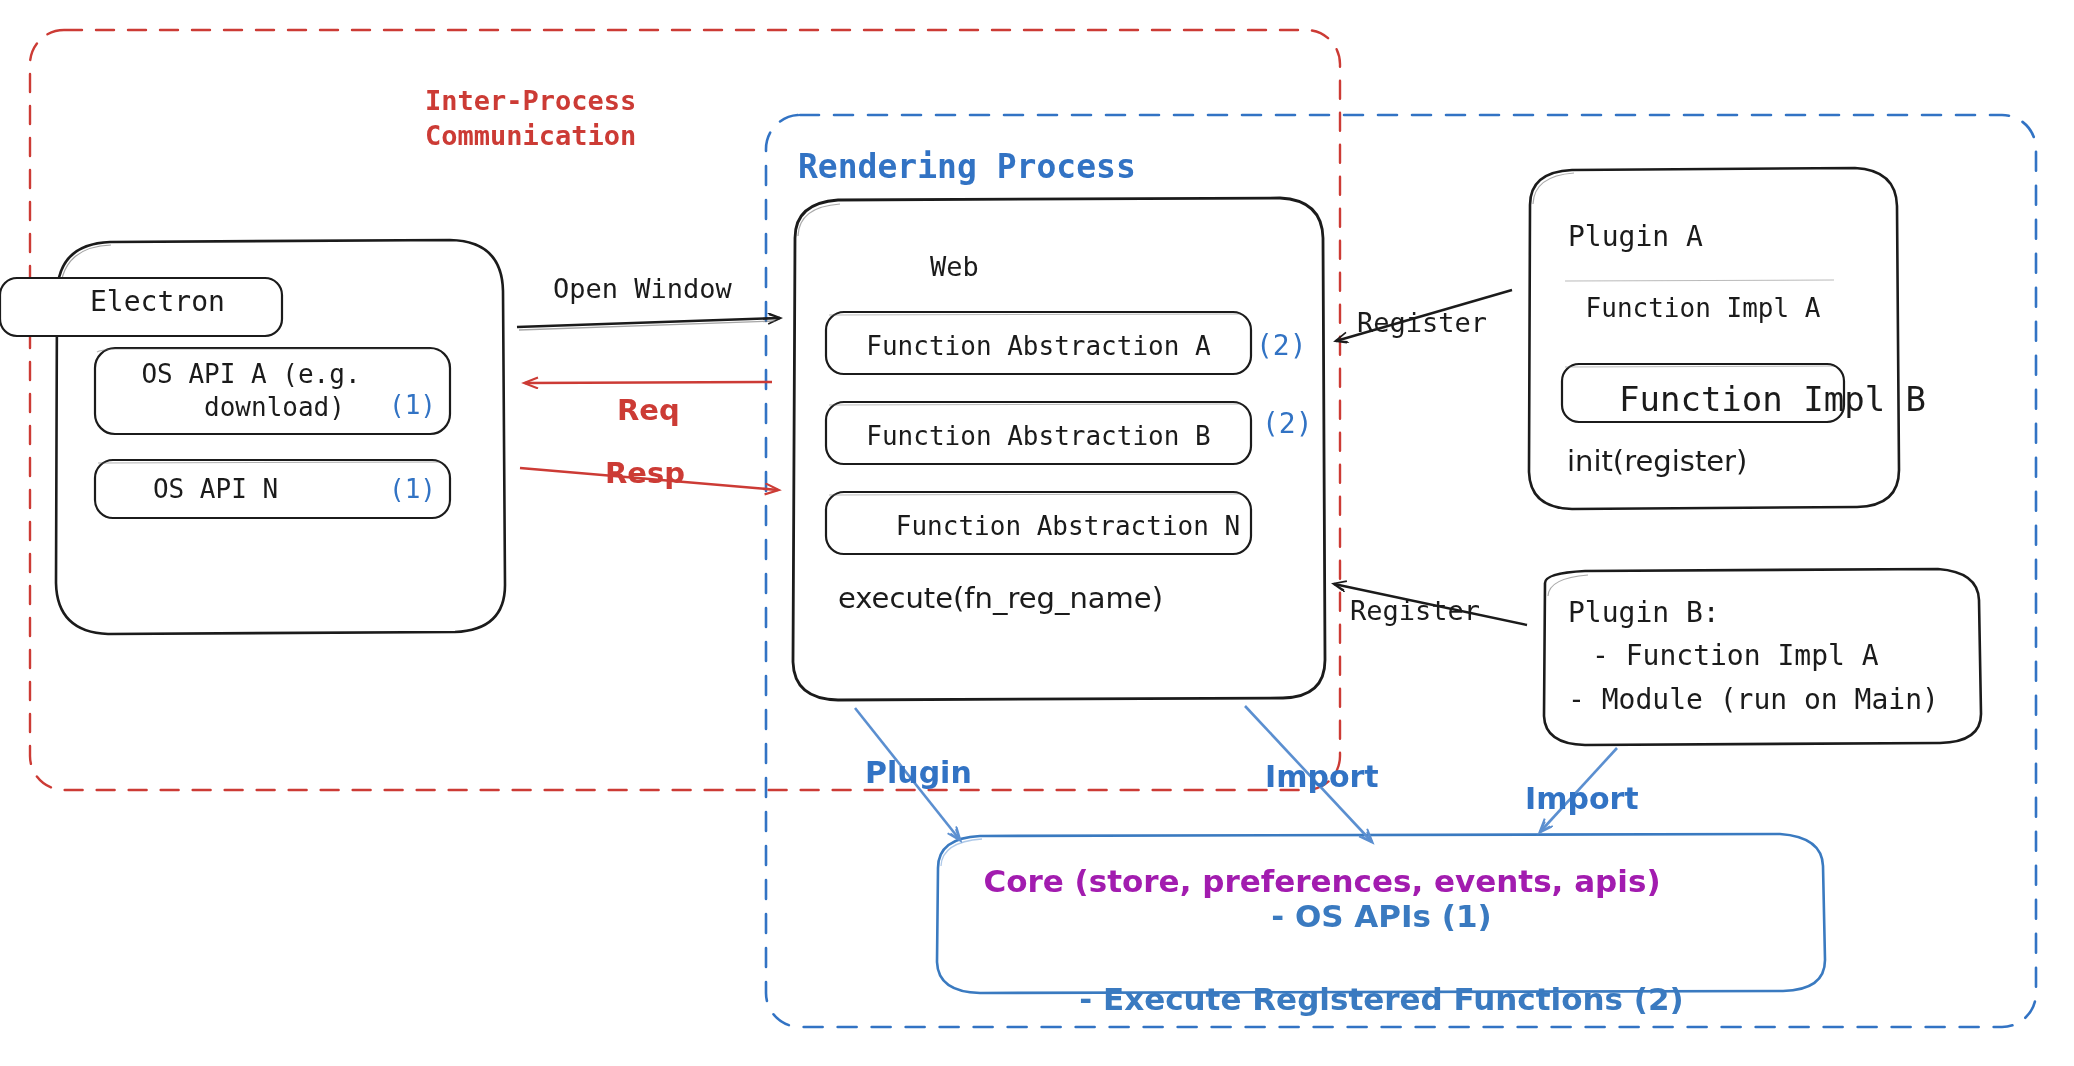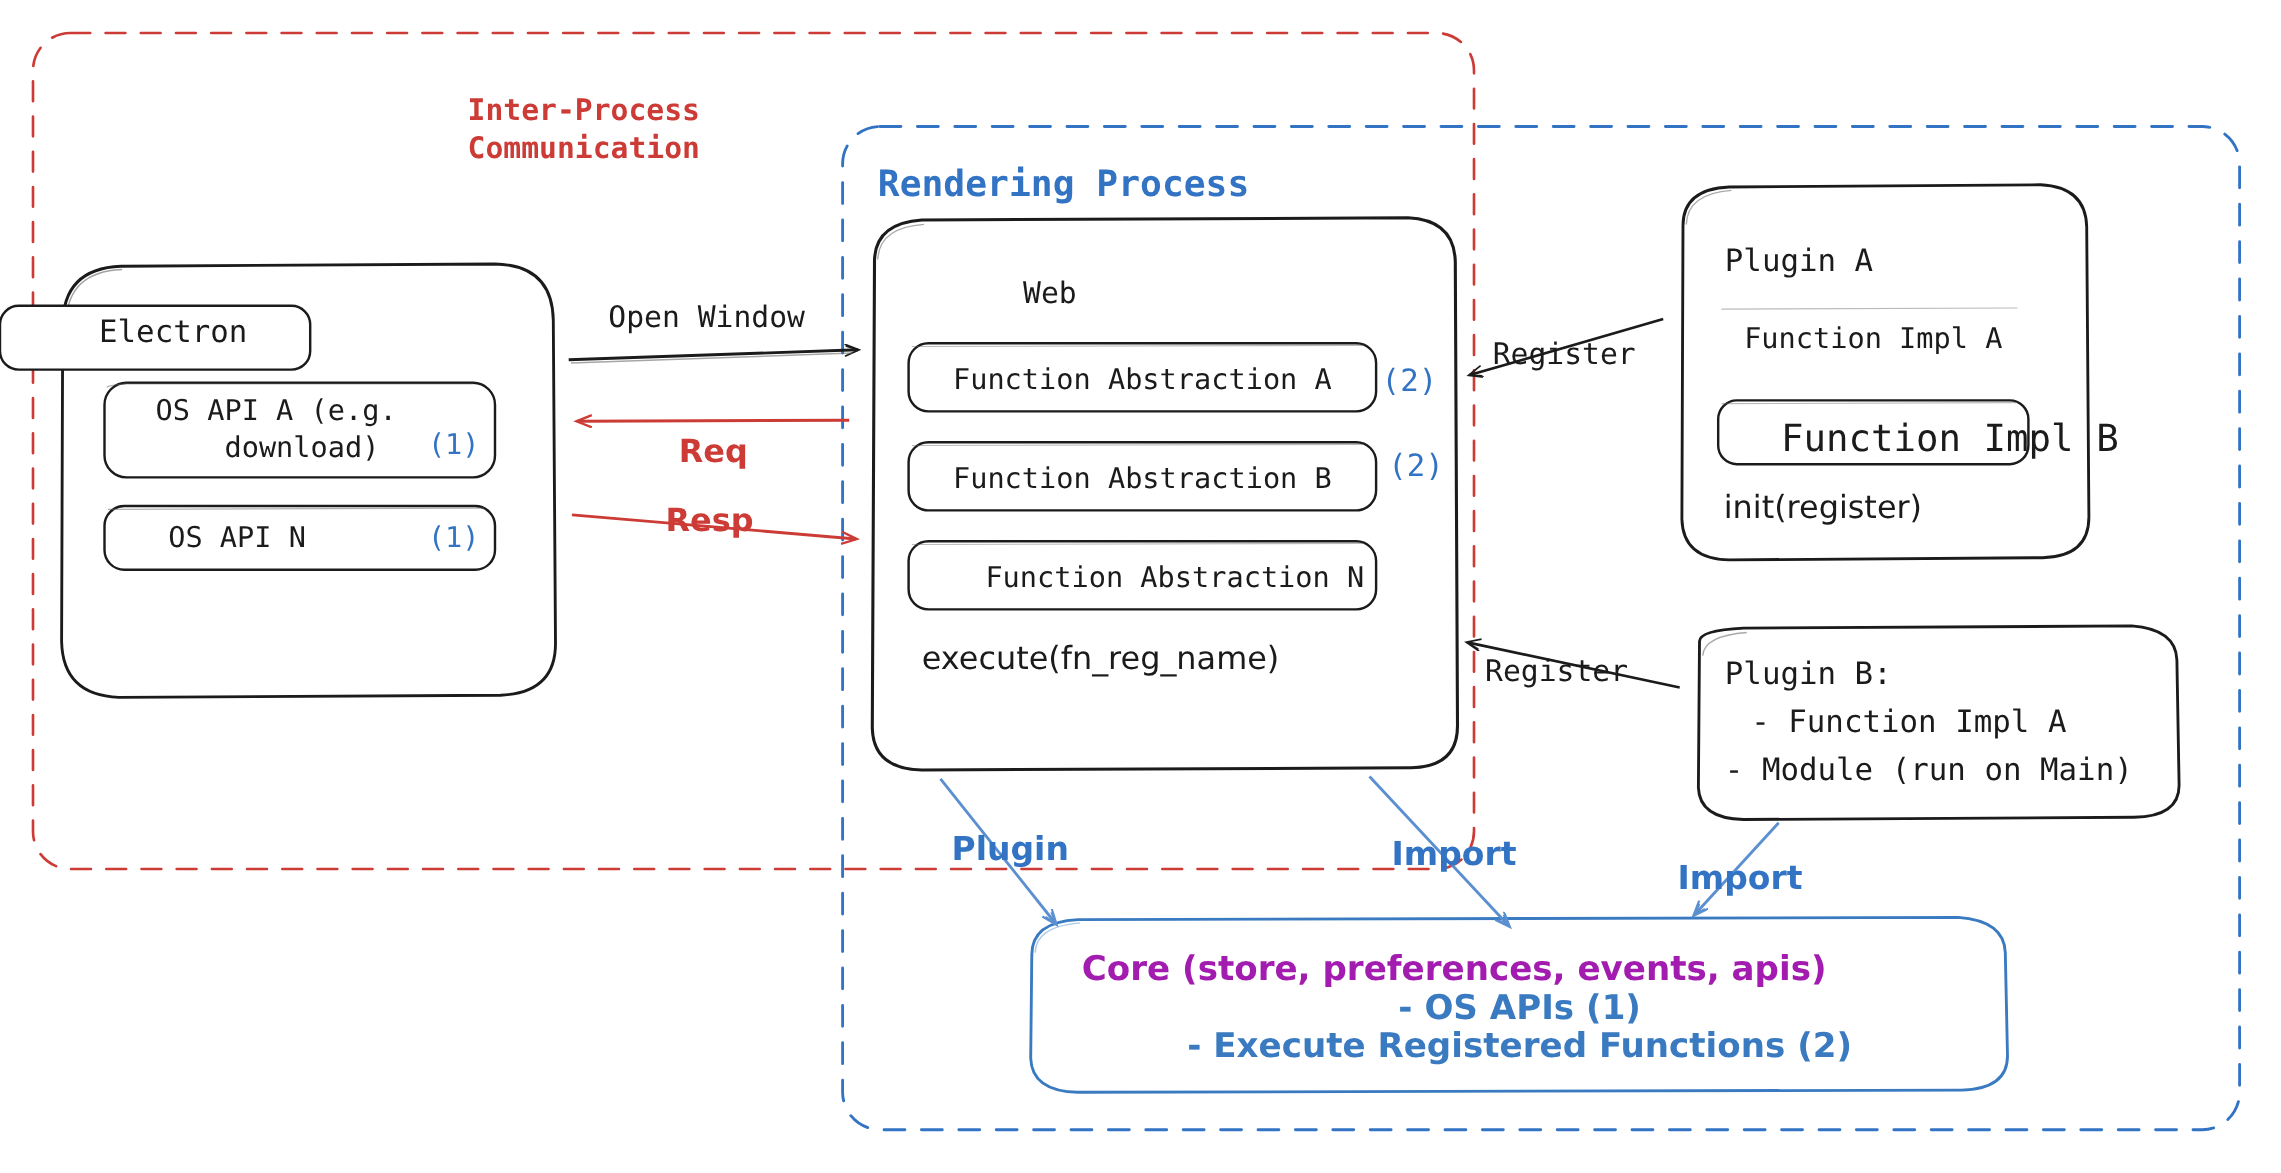--- a/index.html
+++ b/index.html
@@ -196,15 +196,15 @@
   <div class="lbl" style="left:1568px; top:595px; font-size:28px;">Plugin B:</div>
   <div class="lbl" style="left:1568px; top:638px; font-size:28px;margin-left:24px;">- Function Impl A</div>
   <div class="lbl" style="left:1568px; top:682px; font-size:28px;">- Module (run on Main)</div>
 
   <div class="lbl blue bold sans" style="left:865px; top:754px; font-size:30px;">Plugin</div>
   <div class="lbl blue bold sans" style="left:1265px; top:758px; font-size:30px;">Import</div>
   <div class="lbl blue bold sans" style="left:1525px; top:780px; font-size:30px;">Import</div>
 
   <div class="lbl ctr bold sans" style="left:938px; top:862px; width:768px; font-size:31px; color:#a21caf;">Core (store, preferences, events, apis)</div>
   <div class="lbl ctr bold sans" style="left:938px; top:897px; width:887px; font-size:31px; color:#3a7ac0;">- OS APIs (1)</div>
-  <div class="lbl ctr bold sans" style="left:938px; top:932px; width:887px; font-size:31px; color:#3a7ac0;">- Execute Registered Functions (2)</div>
+  <div class="lbl ctr bold sans" style="left:938px; top:980px; width:887px; font-size:31px; color:#3a7ac0;">- Execute Registered Functions (2)</div>
 
 </div>
 
 </body></html>

